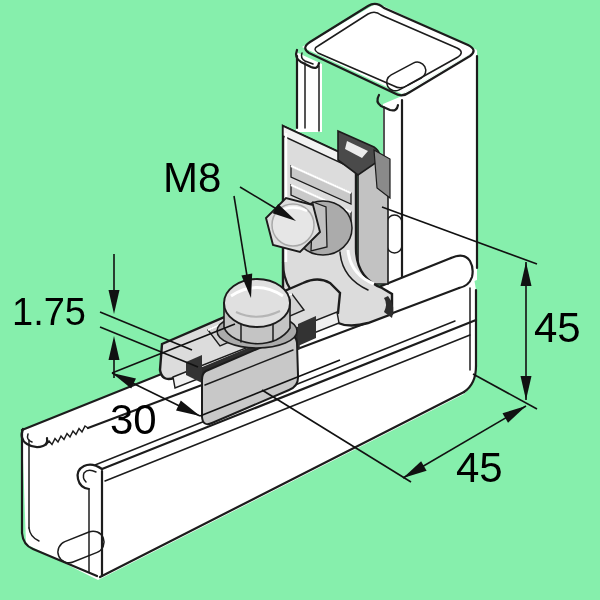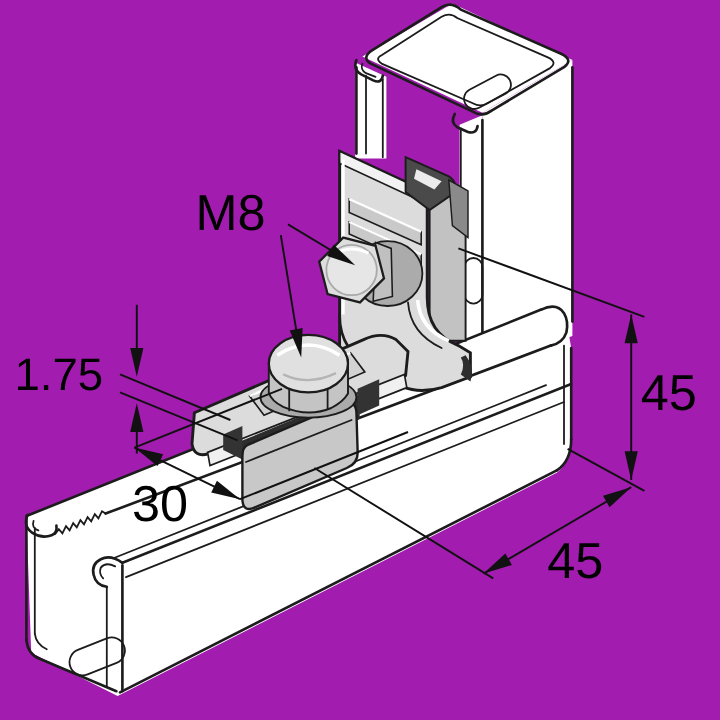--- a/index.html
+++ b/index.html
@@ -1,16 +1,16 @@
 <!DOCTYPE html>
 <html><head>
 <meta charset="utf-8">
 <style>
   html,body{margin:0;padding:0;background:#fff;}
-  .stage{width:600px;height:600px;position:relative;background:#a21caf;overflow:hidden;text-align:center;}
+  .stage{width:600px;height:600px;position:relative;background:#86efac;overflow:hidden;text-align:center;}
   svg{display:block;}
   text{font-family:"Liberation Sans","DejaVu Sans",sans-serif;fill:#000;}
   .dim-text{font-size:42px;}
   .dim-text-sm{font-size:38px;}
   .ln{stroke:#1c1c1c;stroke-width:2.2;fill:none;stroke-linecap:round;stroke-linejoin:round;}
   .thin{stroke:#1c1c1c;stroke-width:1.5;fill:none;stroke-linecap:round;}
   .dim{stroke:#111;stroke-width:1.6;fill:none;}
   .arrow{fill:#111;stroke:none;}
   .wfill{fill:#fff;stroke:none;}
 </style>

